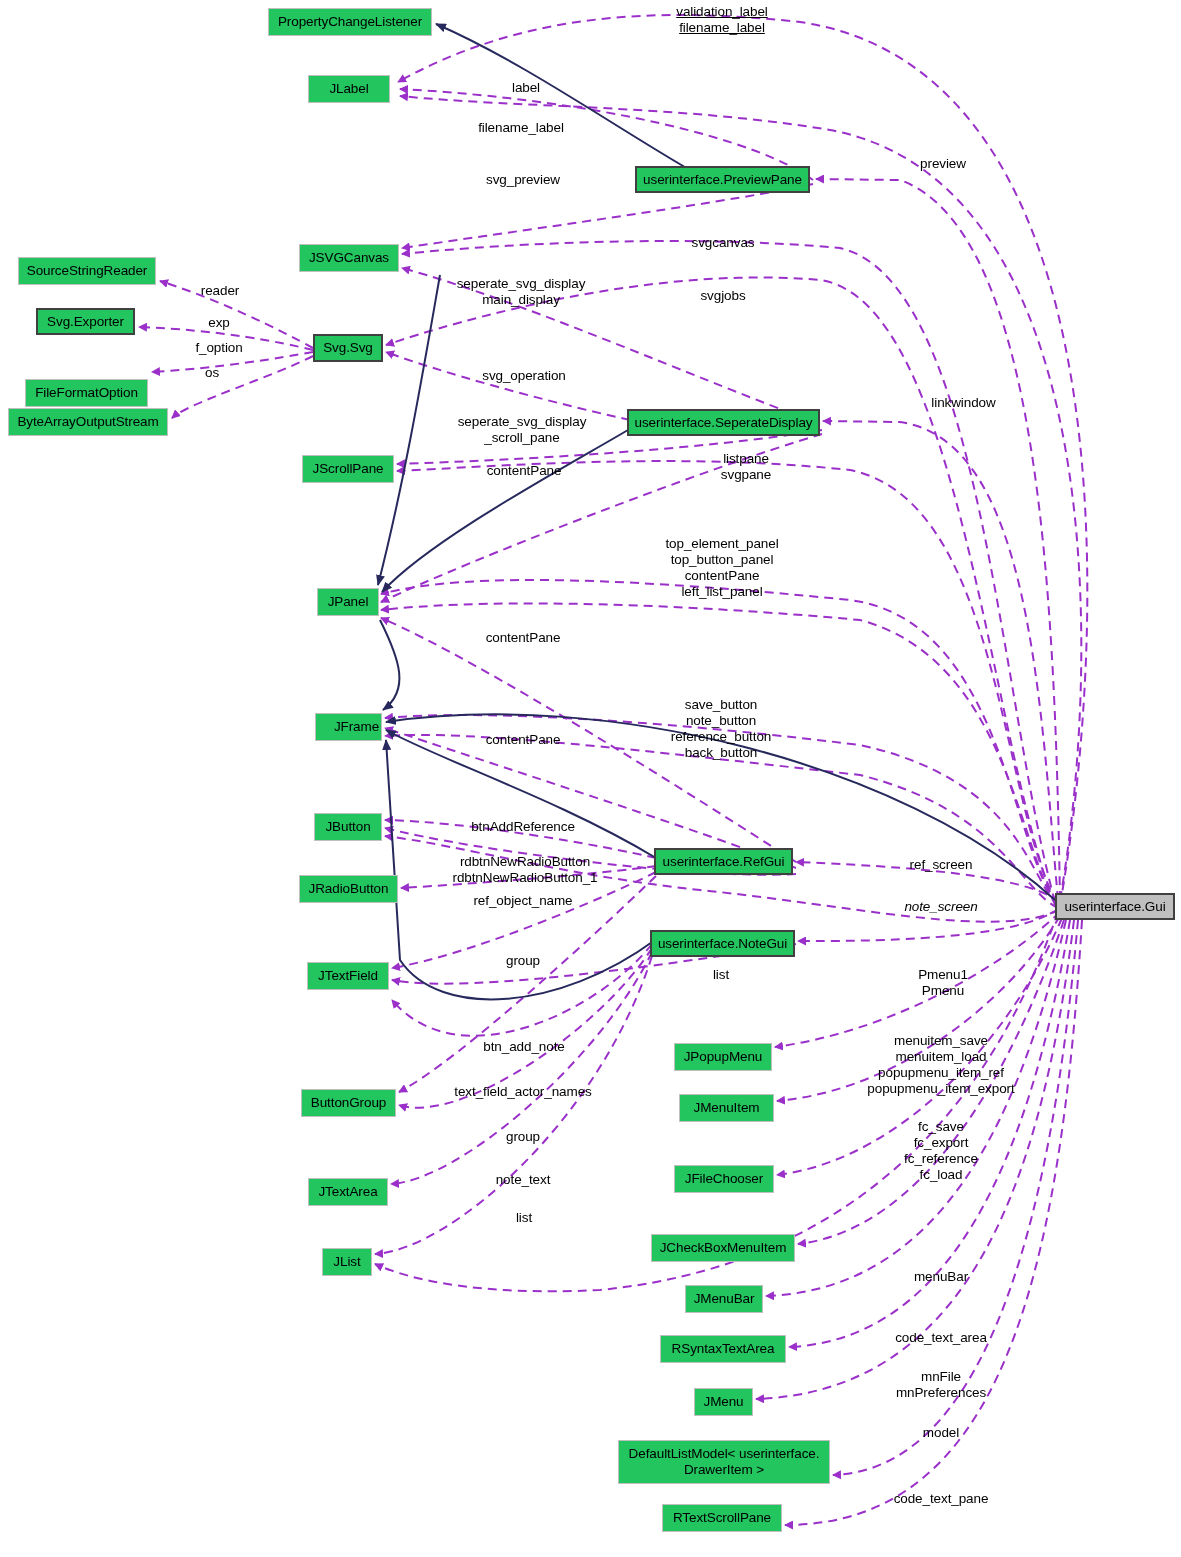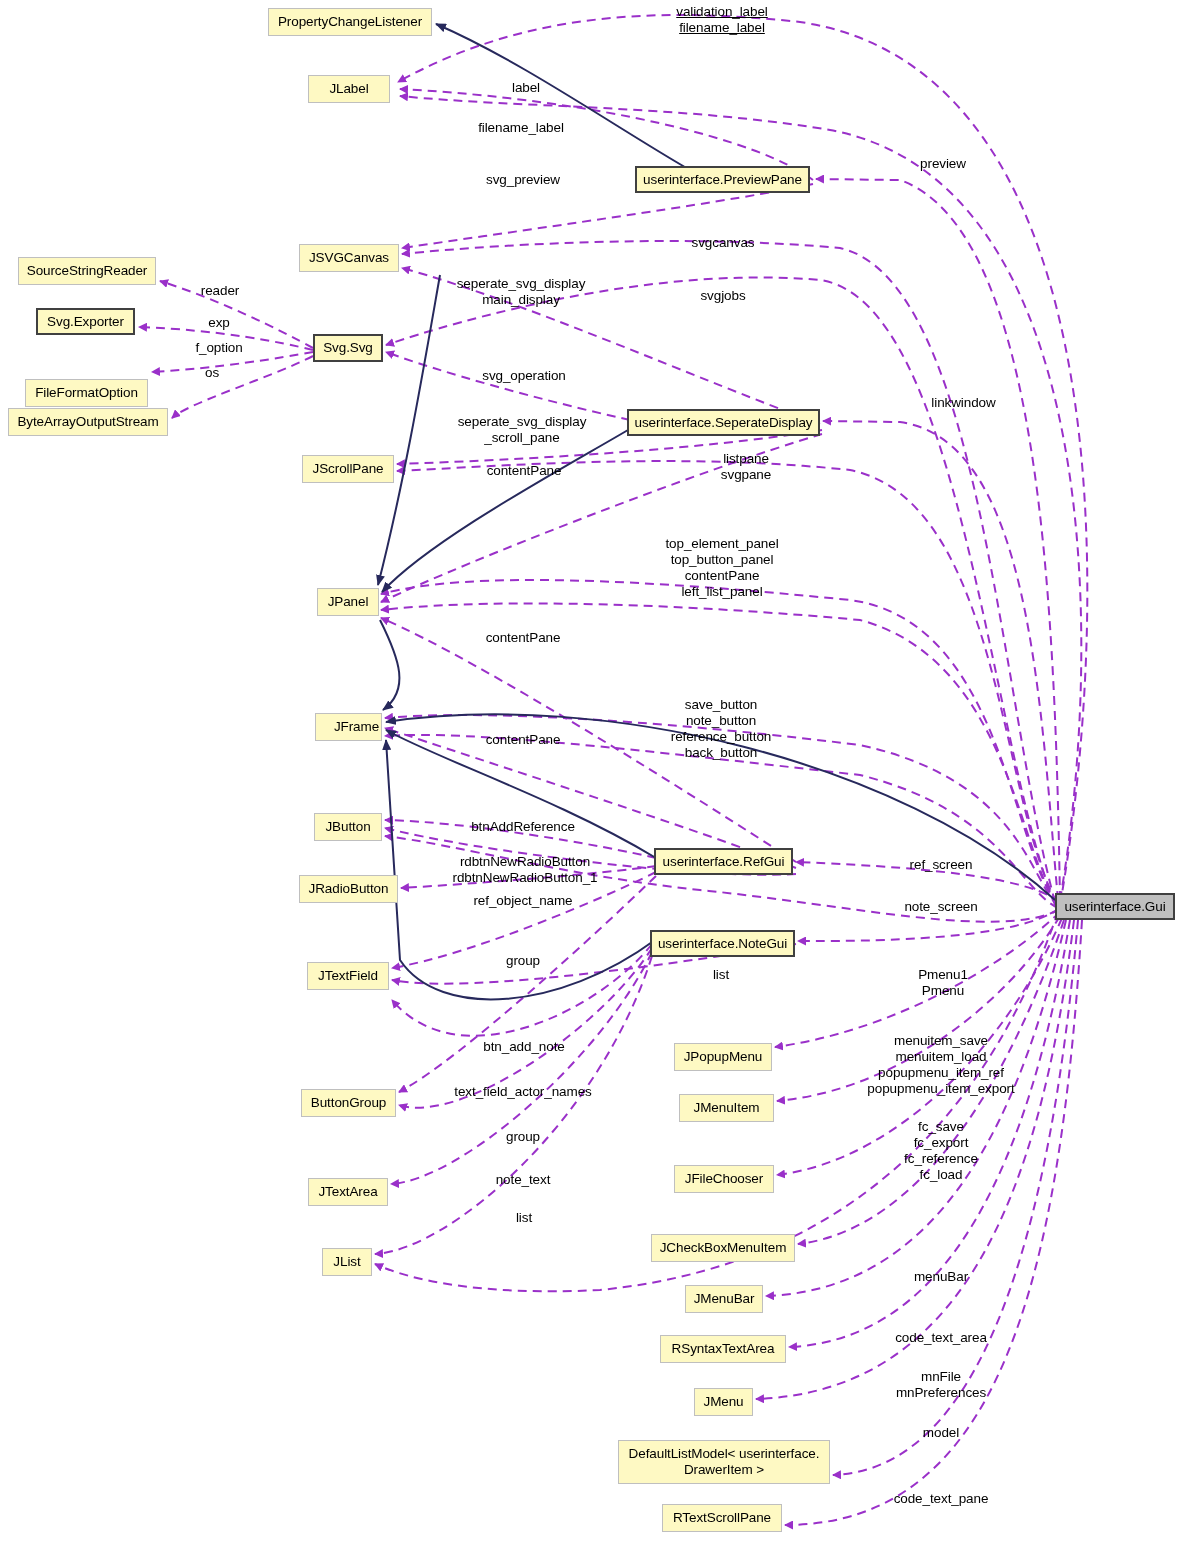--- a/index.html
+++ b/index.html
@@ -23,21 +23,21 @@
     height: 1557px;
     pointer-events: none;
   }
   .node {
     position: absolute;
     box-sizing: border-box;
     display: flex;
     align-items: center;
     justify-content: center;
     text-align: center;
-    background: #fef9c3;
+    background: #22c55e;
     border: 1px solid #bfbfbf;
     color: #000000;
     font-size: 13.5px;
     line-height: 1.18;
     white-space: pre-line;
     letter-spacing: -0.1px;
     z-index: 5;
   }
   .node.bold {
     border: 2px solid #404040;
@@ -221,21 +221,21 @@
     <div class="edge-label" style="left: 721px; top: 697px;">save_button
 note_button
 reference_button
 back_button</div>
     <div class="edge-label" style="left: 523px; top: 732px;">contentPane</div>
     <div class="edge-label" style="left: 523px; top: 819px;">btnAddReference</div>
     <div class="edge-label" style="left: 525px; top: 854px;">rdbtnNewRadioButton
 rdbtnNewRadioButton_1</div>
     <div class="edge-label" style="left: 941px; top: 857px;">ref_screen</div>
     <div class="edge-label" style="left: 523px; top: 893px;">ref_object_name</div>
-    <div class="edge-label" style="left: 941px; top: 899px;">note_screen</div>
+    <div class="edge-label" style="left: 941px; top: 899px; font-style: italic;">note_screen</div>
     <div class="edge-label" style="left: 523px; top: 953px;">group</div>
     <div class="edge-label" style="left: 721px; top: 967px;">list</div>
     <div class="edge-label" style="left: 943px; top: 967px;">Pmenu1
 Pmenu</div>
     <div class="edge-label" style="left: 524px; top: 1039px;">btn_add_note</div>
     <div class="edge-label" style="left: 941px; top: 1033px;">menuitem_save
 menuitem_load
 popupmenu_item_ref
 popupmenu_item_export</div>
     <div class="edge-label" style="left: 523px; top: 1084px;">text_field_actor_names</div>

